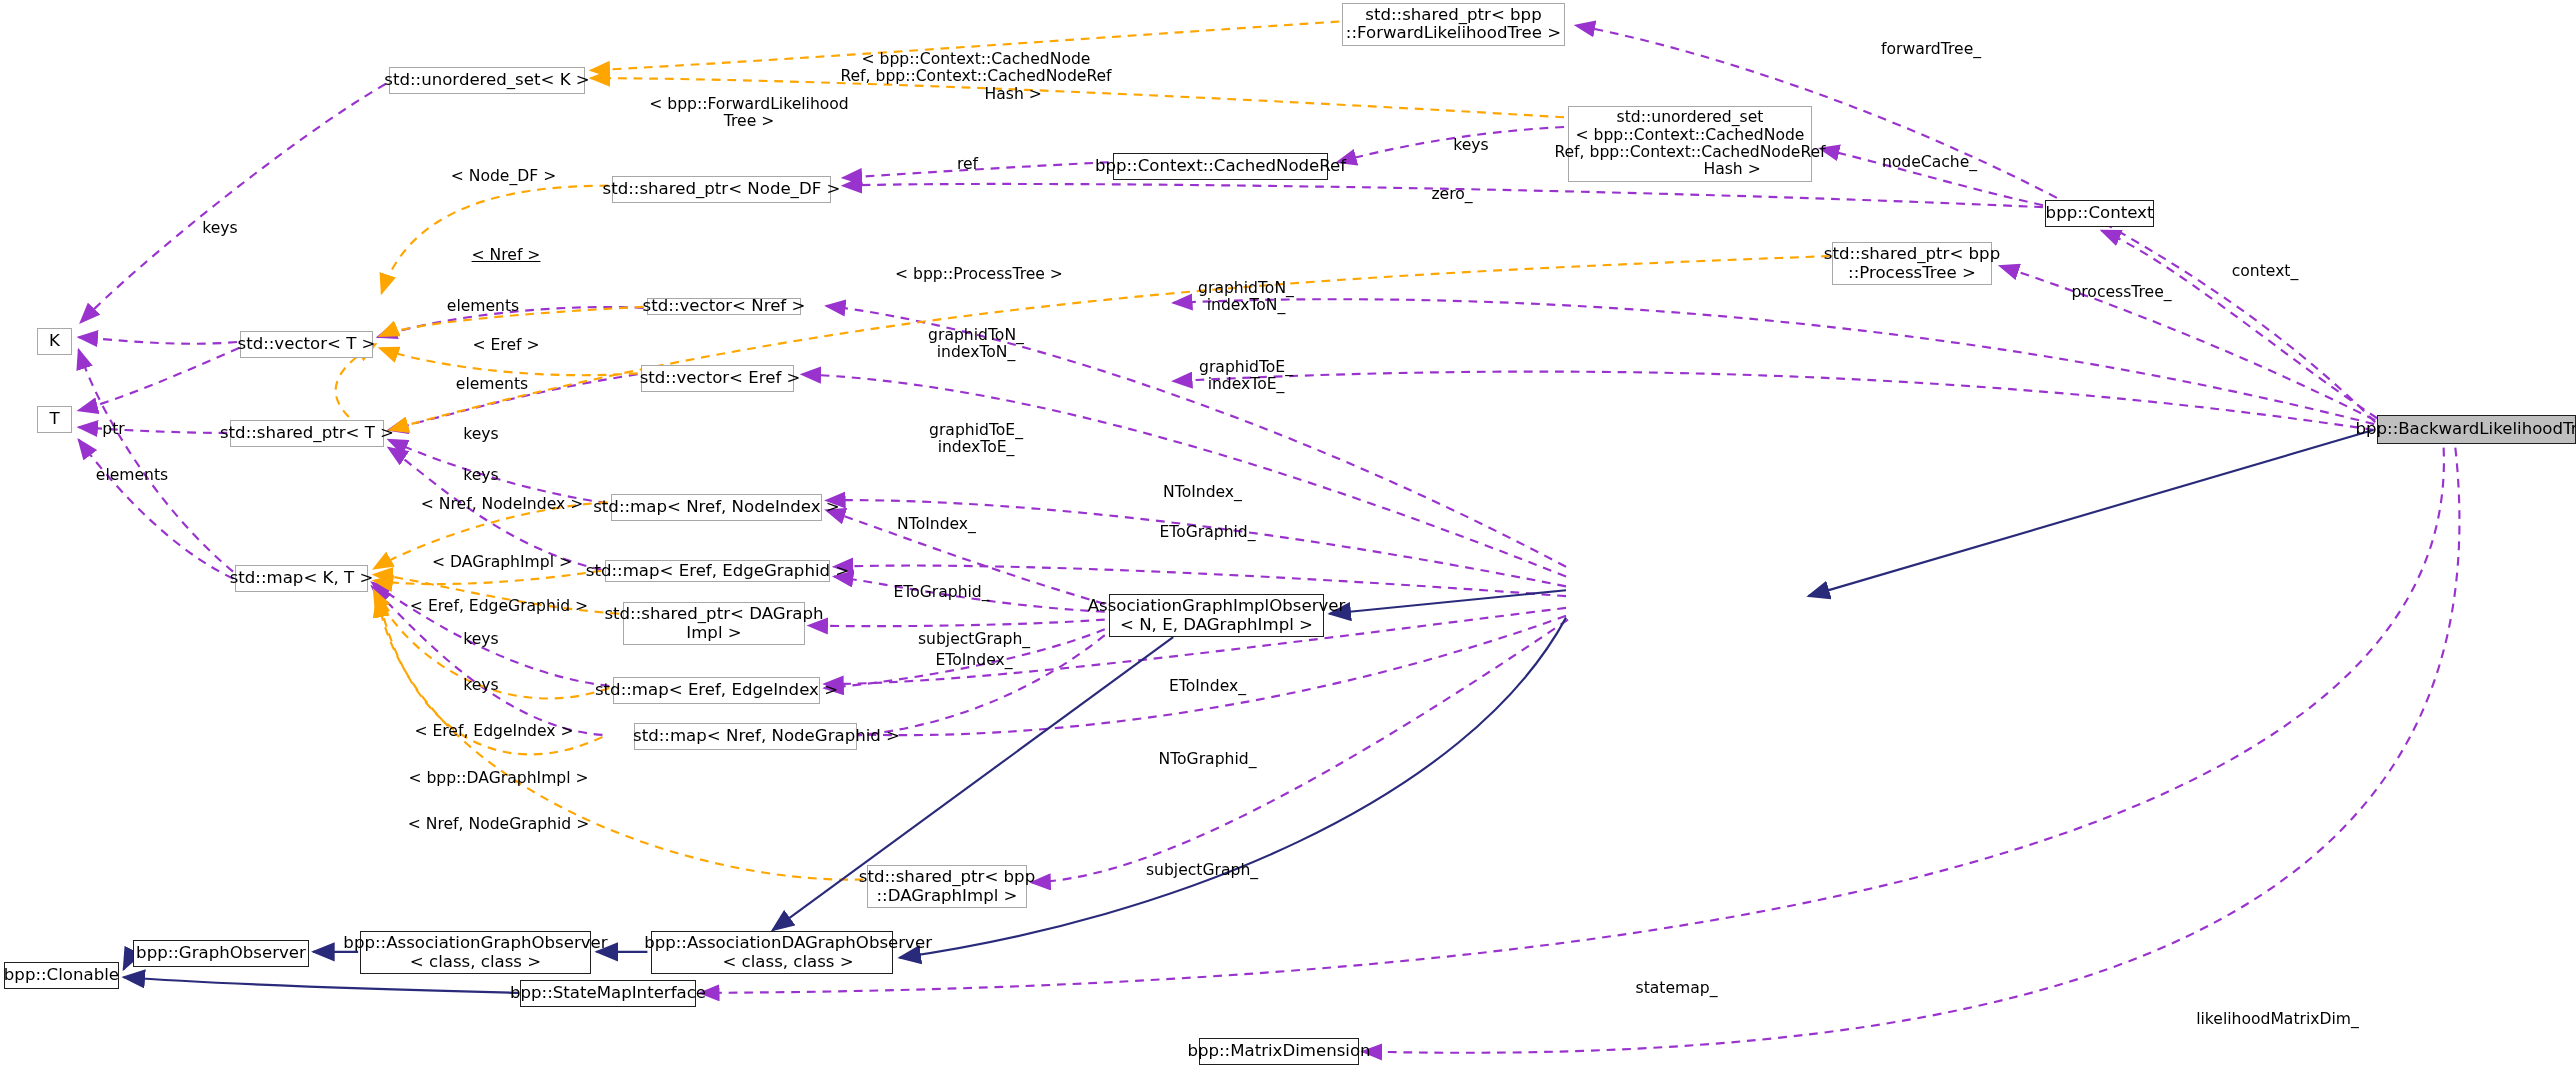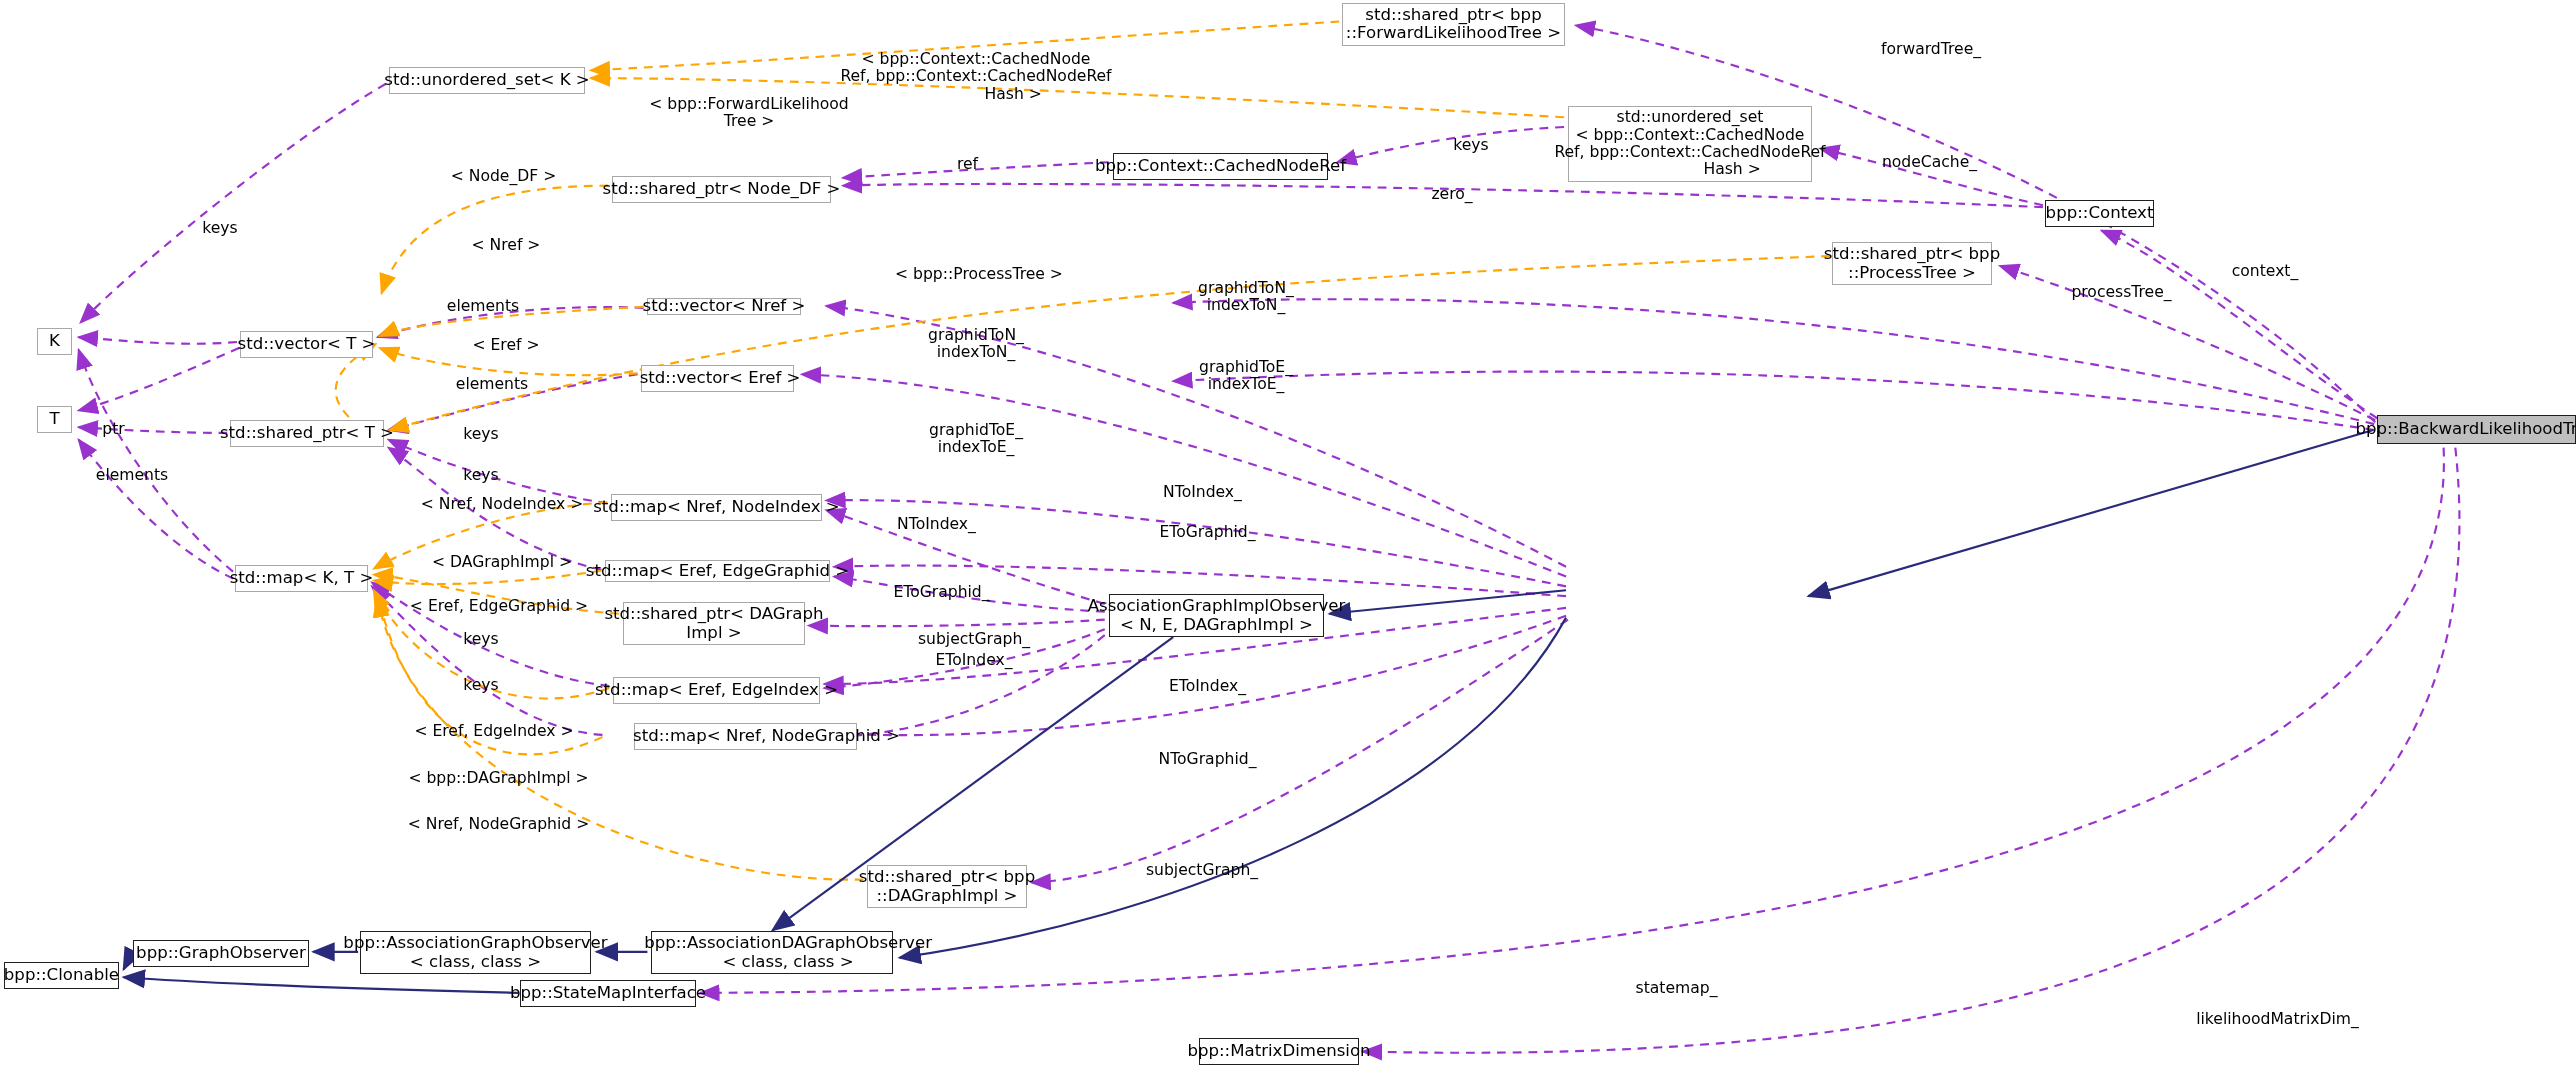--- a/index.html
+++ b/index.html
@@ -217,21 +217,21 @@
   <div class="edge-label" style="left:1853px;top:41px;width:156px;">forwardTree_</div>
   <div class="edge-label" style="left:627px;top:96px;width:244px;">&lt; bpp::ForwardLikelihood
 Tree &gt;</div>
   <div class="edge-label" style="left:1432px;top:137px;width:78px;">keys</div>
   <div class="edge-label" style="left:1861px;top:154px;width:137px;">nodeCache_</div>
   <div class="edge-label" style="left:938px;top:156px;width:59px;">ref</div>
   <div class="edge-label" style="left:435px;top:168px;width:137px;">&lt; Node_DF &gt;</div>
   <div class="edge-label" style="left:181px;top:220px;width:78px;">keys</div>
   <div class="edge-label" style="left:1413px;top:186px;width:78px;">zero_</div>
   <div class="edge-label" style="left:2211px;top:263px;width:108px;">context_</div>
-  <div class="edge-label" style="left:457px;top:237px;width:98px;">&lt; Nref &gt;</div>
+  <div class="edge-label" style="left:457px;top:247px;width:98px;text-decoration:underline;">&lt; Nref &gt;</div>
   <div class="edge-label" style="left:881px;top:266px;width:196px;">&lt; bpp::ProcessTree &gt;</div>
   <div class="edge-label" style="left:2048px;top:284px;width:147px;">processTree_</div>
   <div class="edge-label" style="left:1168px;top:280px;width:156px;">graphidToN_
 indexToN_</div>
   <div class="edge-label" style="left:429px;top:298px;width:108px;">elements</div>
   <div class="edge-label" style="left:898px;top:327px;width:156px;">graphidToN_
 indexToN_</div>
   <div class="edge-label" style="left:457px;top:337px;width:98px;">&lt; Eref &gt;</div>
   <div class="edge-label" style="left:438px;top:376px;width:108px;">elements</div>
   <div class="edge-label" style="left:1168px;top:359px;width:156px;">graphidToE_

